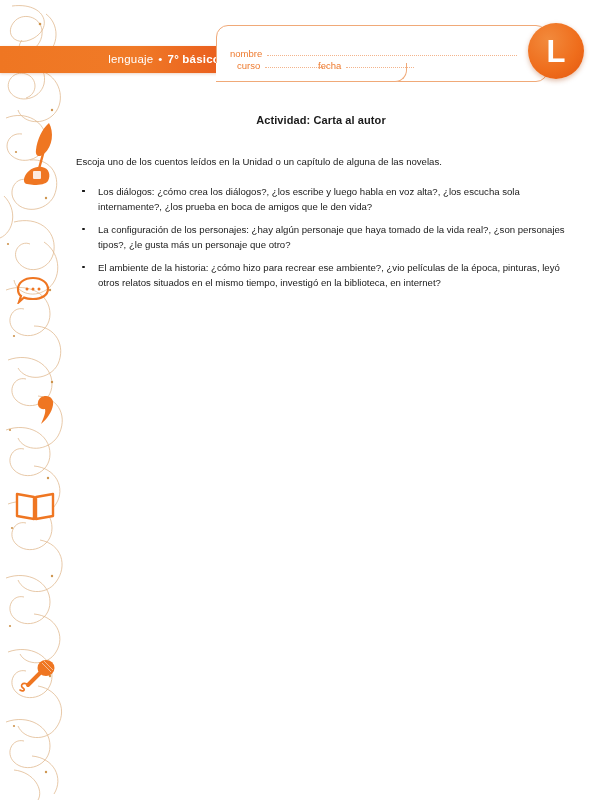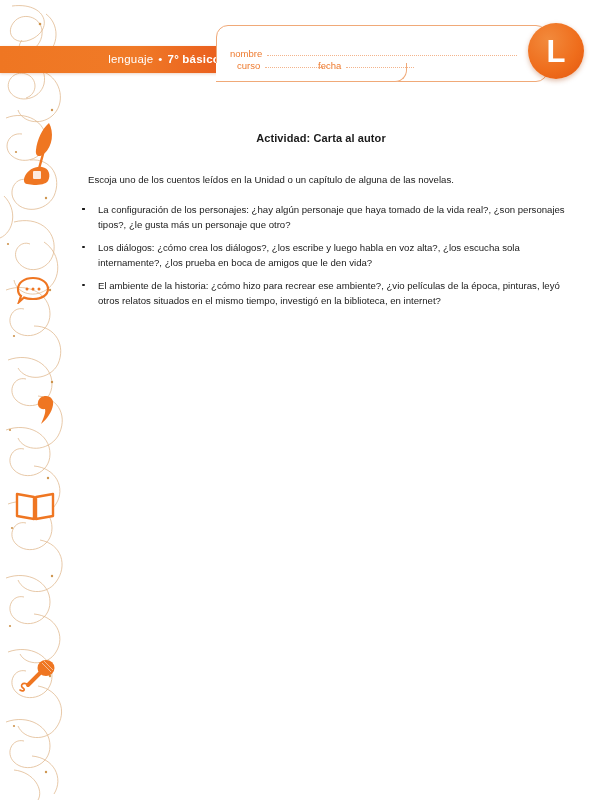--- a/index.html
+++ b/index.html
@@ -130,39 +130,39 @@
     font-size: 31px;
     font-weight: bold;
     line-height: 1;
     font-family: "Liberation Sans", sans-serif;
   }
 
   
   .content {
     position: absolute;
     left: 76px;
-    top: 132px;
+    top: 114px;
     width: 490px;
     z-index: 4;
   }
 
   .activity-title {
     text-align: center;
     font-size: 11px;
     font-weight: bold;
     color: #1a1a1a;
     margin: 0 0 28px 0;
     letter-spacing: 0.1px;
   }
 
   .para {
     font-size: 9.6px;
     line-height: 1.62;
     color: #1a1a1a;
-    margin: 0 0 14px 12px;
+    margin: 0 0 14px 0;
     text-align: left;
   }
   .para.second { margin-bottom: 13px; }
 
   .bullets {
     list-style: none;
     margin: 0;
     padding: 0;
   }
   .bullets li {
@@ -304,25 +304,25 @@
     <h1 class="activity-title">Actividad: Carta al autor</h1>
 
     <p class="para">Escoja uno de los cuentos leídos en la Unidad o un capítulo de alguna de las novelas.</p>
 
     <ul class="bullets">
       <li>
         <span class="dot"></span>
       </li>
       <li>
         <span class="dot"></span>
-        <span>La configuración de los personajes: ¿hay algún personaje que haya tomado de la vida real?, ¿son personajes tipos?, ¿le gusta más un personaje que otro?</span>
+        <span>Los diálogos: ¿cómo crea los diálogos?, ¿los escribe y luego habla en voz alta?, ¿los escucha sola internamente?, ¿los prueba en boca de amigos que le den vida?</span>
       </li>
       <li>
         <span class="dot"></span>
-        <span>Los diálogos: ¿cómo crea los diálogos?, ¿los escribe y luego habla en voz alta?, ¿los escucha sola internamente?, ¿los prueba en boca de amigos que le den vida?</span>
+        <span>La configuración de los personajes: ¿hay algún personaje que haya tomado de la vida real?, ¿son personajes tipos?, ¿le gusta más un personaje que otro?</span>
       </li>
       <li>
         <span class="dot"></span>
         <span>El ambiente de la historia: ¿cómo hizo para recrear ese ambiente?, ¿vio películas de la época, pinturas, leyó otros relatos situados en el mismo tiempo, investigó en la biblioteca, en internet?</span>
       </li>
     </ul>
   </div>
 
 </div>
 

